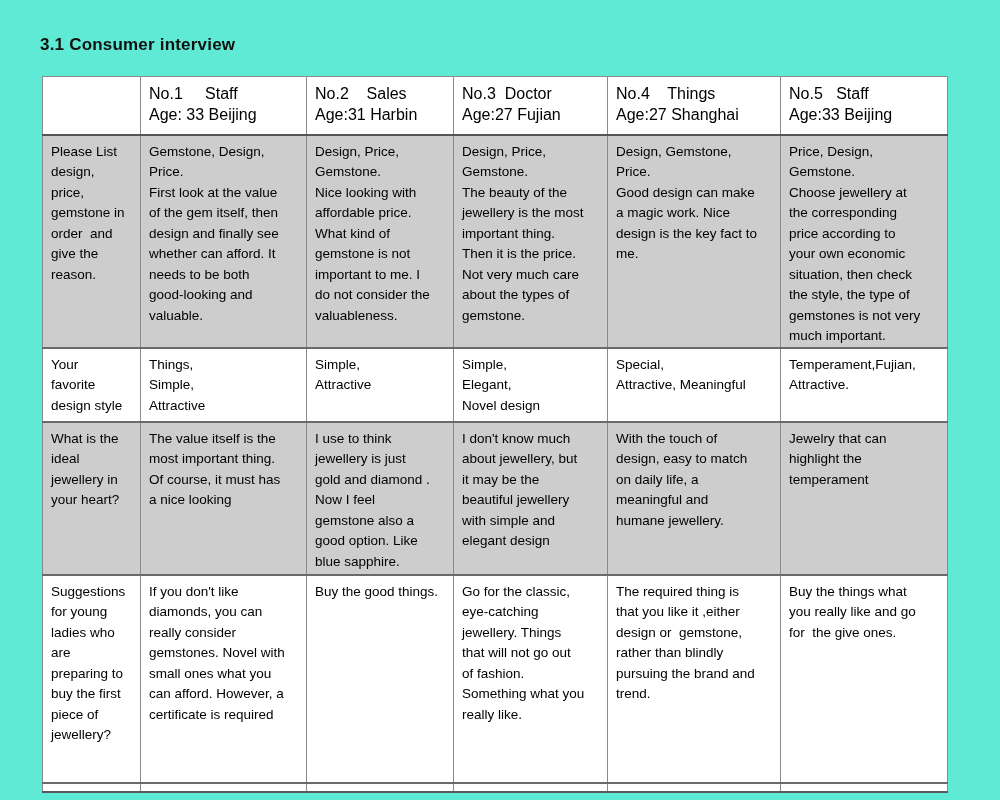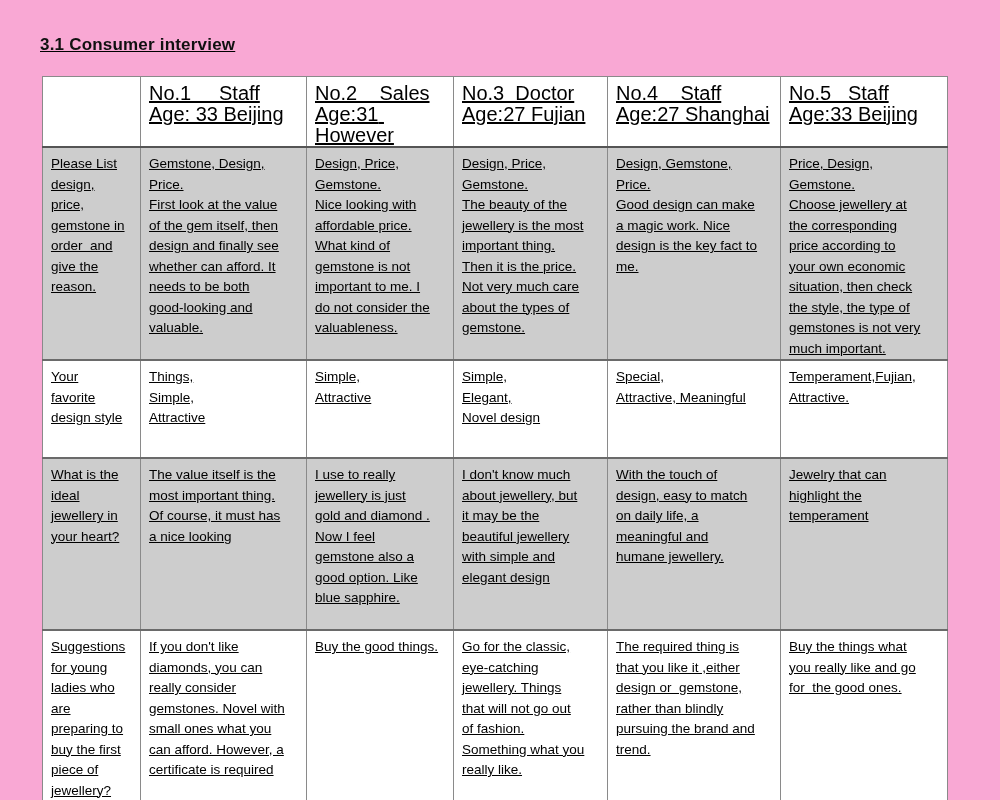--- a/index.html
+++ b/index.html
@@ -9,22 +9,21 @@
     width: 1000px;
     height: 800px;
     font-family: "Liberation Sans", sans-serif;
     color: #000;
   }
   .page {
     position: relative;
     width: 1000px;
     height: 800px;
     overflow: hidden;
-    background: #f9a8d4;
-    text-decoration: underline;
+    background: #5eead4;
   }
   .title {
     margin: 34px 0 0 40px;
     font-size: 17px;
     line-height: 22px;
     font-weight: bold;
     color: #111;
     letter-spacing: 0.2px;
   }
   table.interview {
@@ -43,28 +42,28 @@
     padding: 6px 5px 0 8px;
     font-size: 13.5px;
     line-height: 20.5px;
     white-space: pre-wrap;
     overflow: hidden;
     background: #ffffff;
   }
   tr.header-row td {
     border-top: 1px solid #8a8a8a;
     border-bottom: 2px solid #555555;
-    font-size: 20px;
+    font-size: 16px;
     line-height: 21px;
   }
   tr.shaded td { background: #cdcdcd; }
   tr.r-header  { height: 58px; }
   tr.r-0 { height: 176px; }
-  tr.r-1 { height: 98px; }
-  tr.r-2 { height: 172px; }
+  tr.r-1 { height: 74px; }
+  tr.r-2 { height: 153px; }
   tr.r-3 { height: 208px; }
   tr.spacer-row td {
     height: 7px;
     padding: 0;
     border-top: 1px solid #8a8a8a;
     border-bottom: 2px solid #5a5a5a;
   }
   td.offset-down { padding-top: 26px; }
 </style>
 </head>
@@ -82,24 +81,24 @@
       <col style="width:154px">
       <col style="width:173px">
       <col style="width:167px">
     </colgroup>
     <tbody>
       <tr class="header-row r-header">
         <td></td>
         <td>No.1     Staff
 Age: 33 Beijing</td>
         <td>No.2    Sales
-Age:31 However</td>
+Age:31 Harbin</td>
         <td>No.3  Doctor
 Age:27 Fujian</td>
-        <td>No.4    Staff
+        <td>No.4    Things
 Age:27 Shanghai</td>
         <td>No.5   Staff
 Age:33 Beijing</td>
       </tr>
 
       <tr class="shaded r-0">
         <td>Please List
 design,
 price,
 gemstone in
@@ -171,21 +170,21 @@
 
       <tr class="shaded r-2">
         <td>What is the
 ideal
 jewellery in
 your heart?</td>
         <td>The value itself is the
 most important thing.
 Of course, it must has
 a nice looking</td>
-        <td>I use to really
+        <td>I use to think
 jewellery is just
 gold and diamond .
 Now I feel
 gemstone also a
 good option. Like
 blue sapphire.</td>
         <td>I don't know much
 about jewellery, but
 it may be the
 beautiful jewellery
@@ -226,21 +225,21 @@
 Something what you
 really like.</td>
         <td>The required thing is
 that you like it ,either
 design or  gemstone,
 rather than blindly
 pursuing the brand and
 trend.</td>
         <td>Buy the things what
 you really like and go
-for  the good ones.</td>
+for  the give ones.</td>
       </tr>
 
       <tr class="spacer-row">
         <td></td>
         <td></td>
         <td></td>
         <td></td>
         <td></td>
         <td></td>
       </tr>

